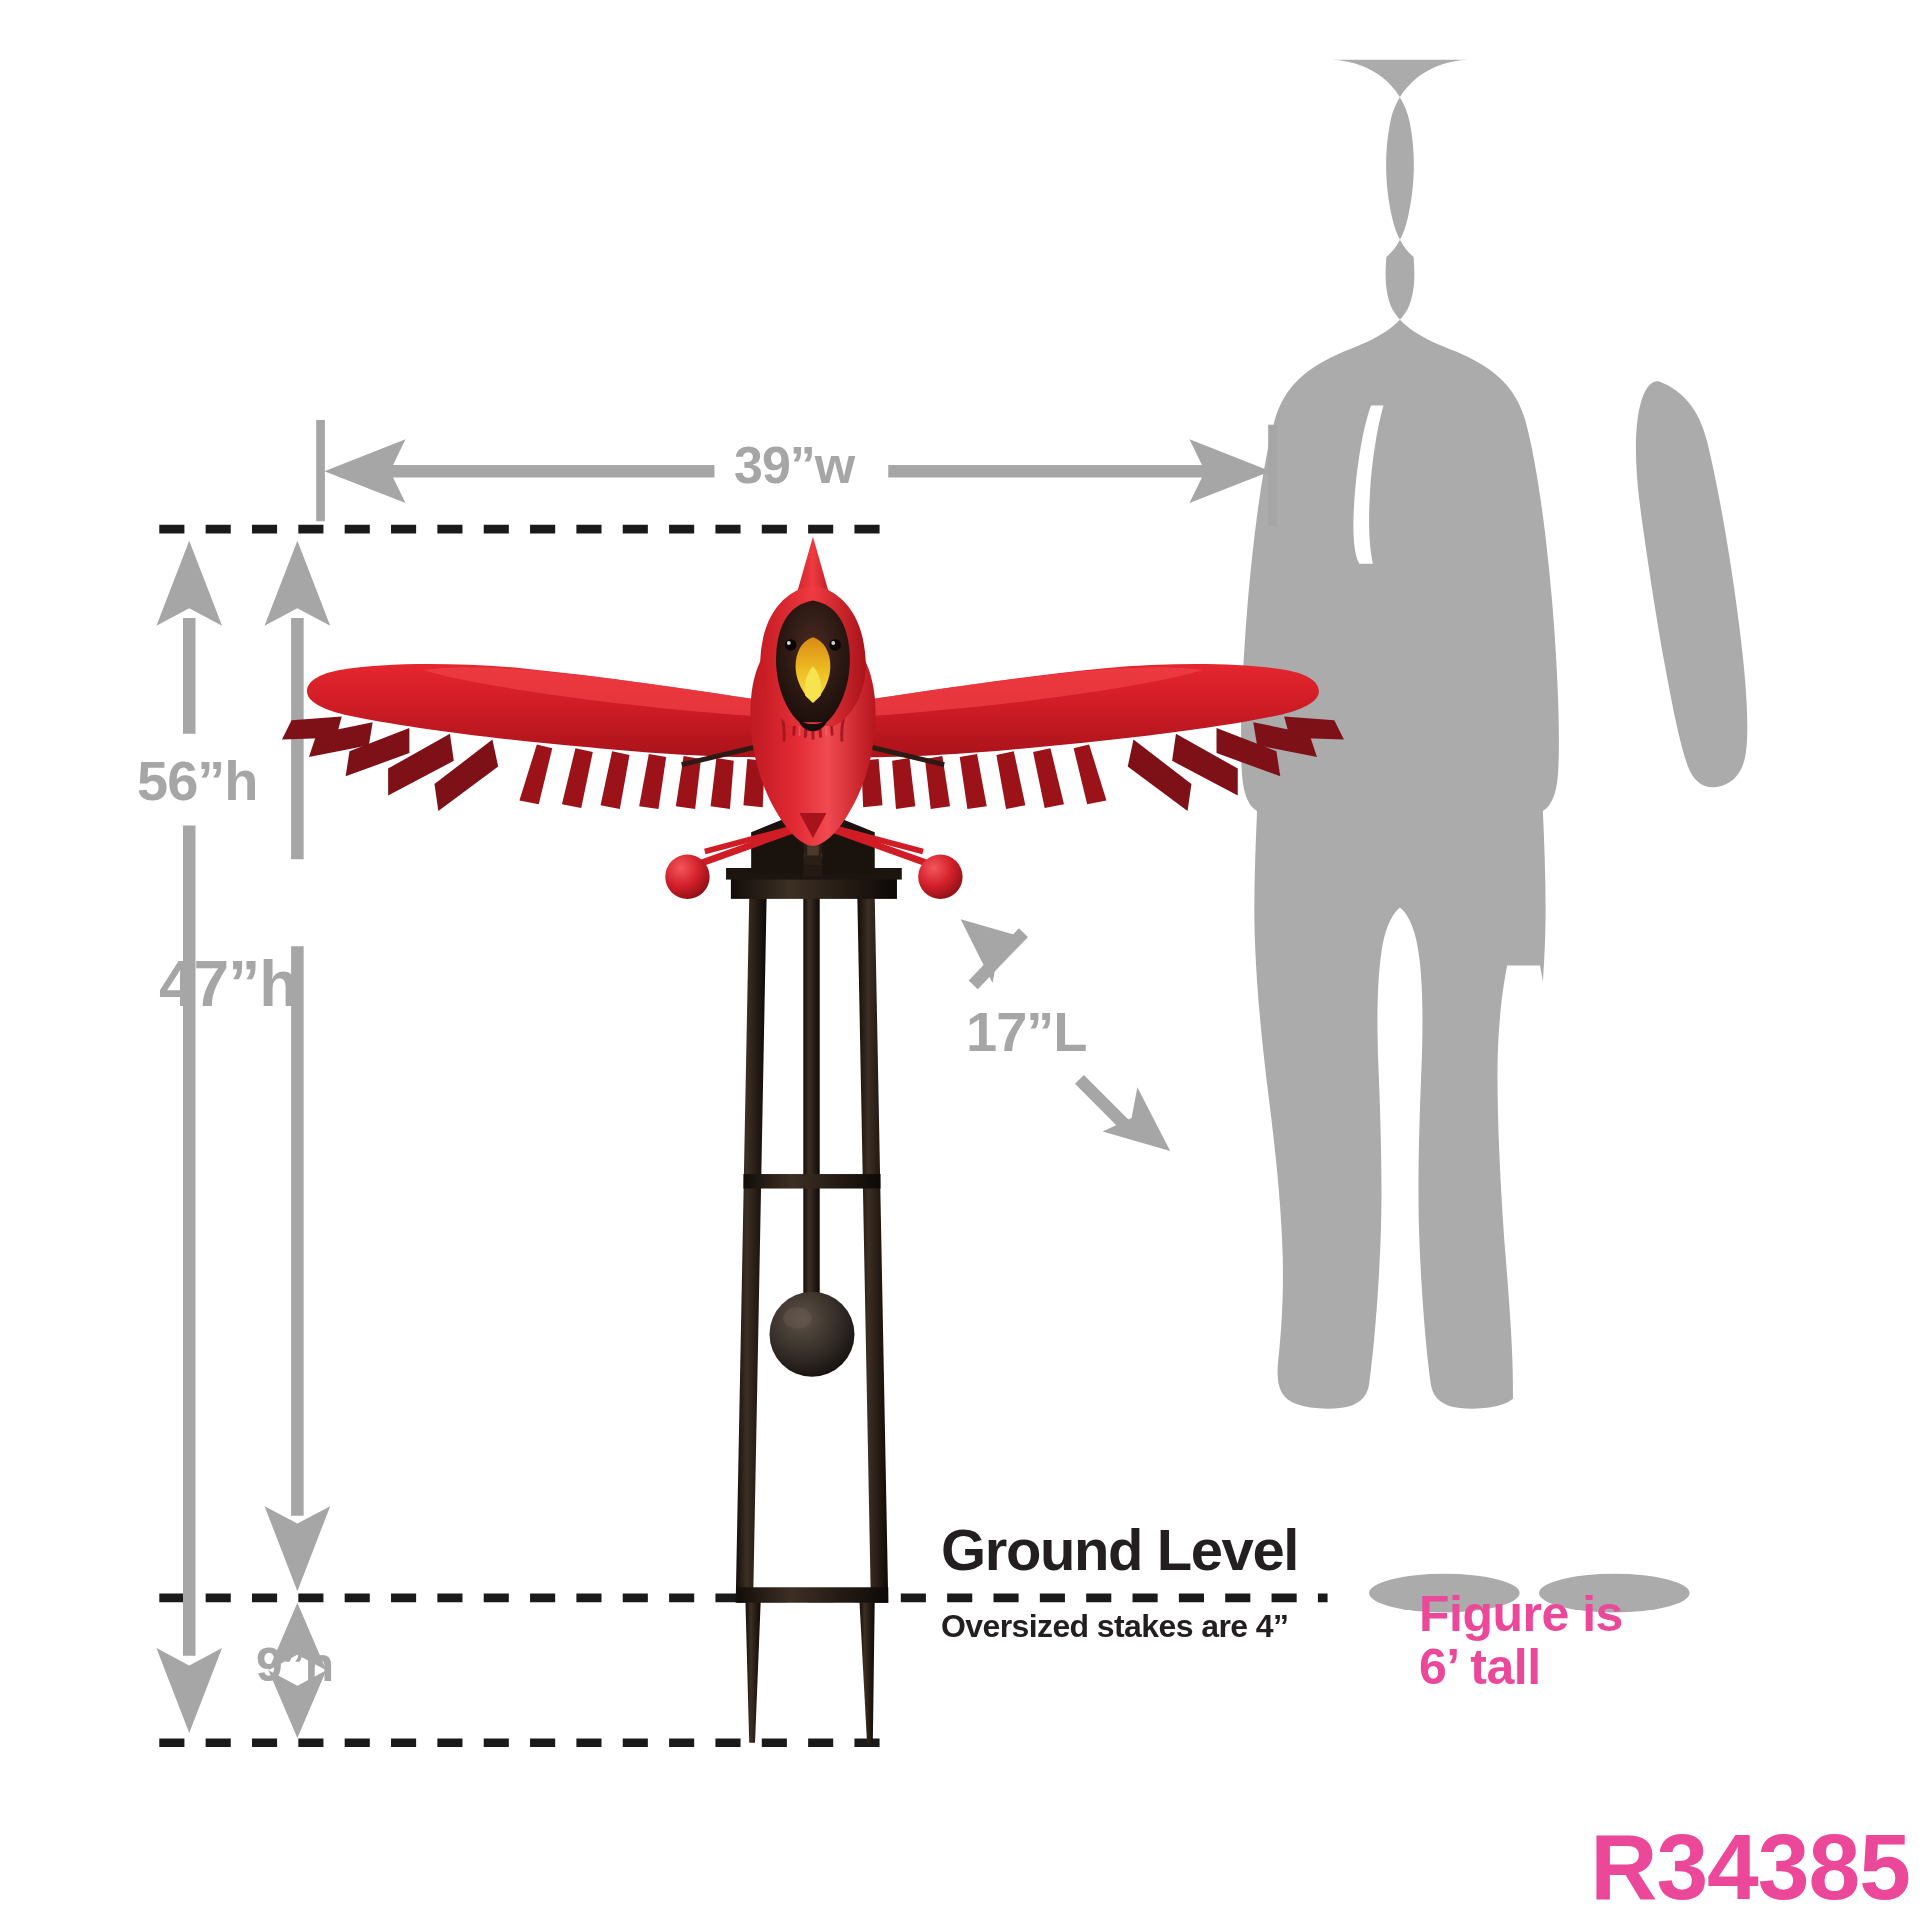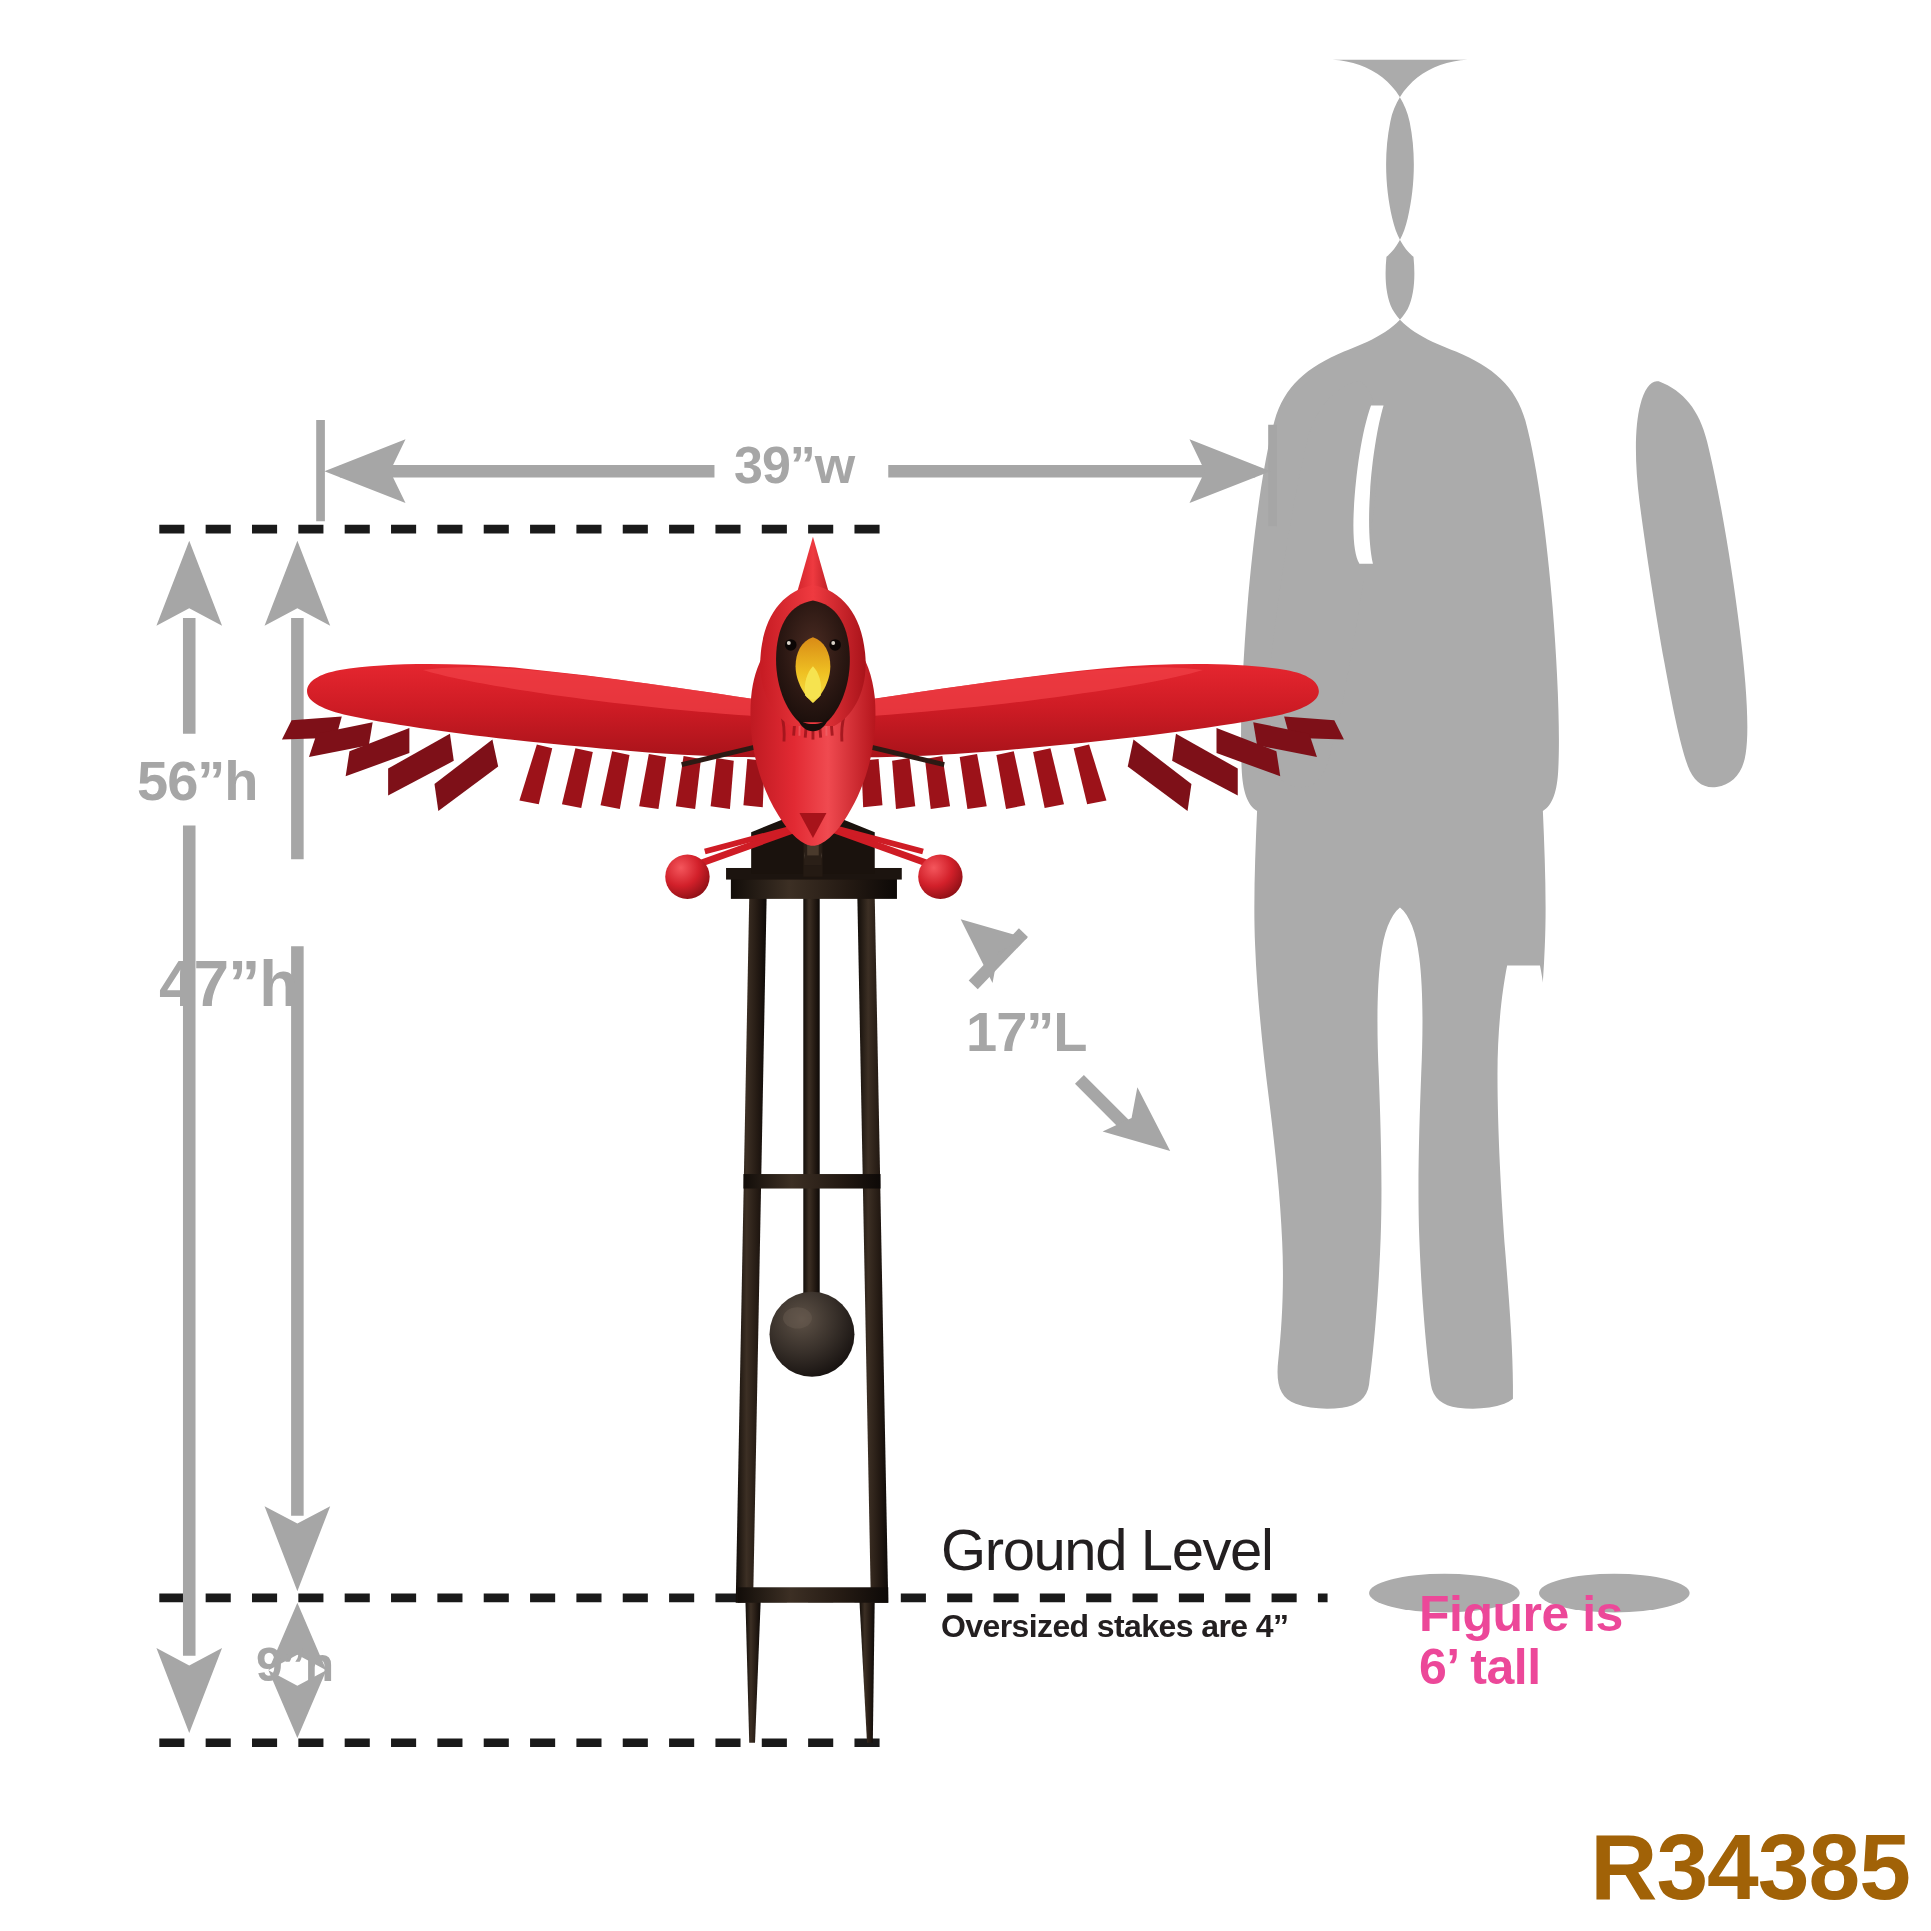--- a/index.html
+++ b/index.html
@@ -23,30 +23,30 @@
   .dim-9 {font-size:48px;left:256px;top:1641px;}
 
   .figure-note{
     position:absolute;left:1419px;top:1588px;color:#ec4899;
     font-size:50px;font-weight:bold;line-height:1.06;letter-spacing:-0.5px;
     font-family:"Liberation Sans","DejaVu Sans",sans-serif;
   }
 
   .ground-label{
     position:absolute;left:941px;top:1521px;color:#231f20;
-    font-size:58px;font-weight:normal;letter-spacing:-1.4px;line-height:1;
+    font-size:58px;font-weight:bold;letter-spacing:-1.4px;line-height:1;
     font-family:"Liberation Sans","DejaVu Sans",sans-serif;
   }
   .ground-sub{
     position:absolute;left:941px;top:1610px;color:#231f20;
     font-size:32px;font-weight:bold;letter-spacing:-0.6px;line-height:1;
     font-family:"Liberation Sans","DejaVu Sans",sans-serif;
   }
   .sku{
-    position:absolute;right:21px;bottom:17.4px;color:#a16207;
+    position:absolute;right:21px;bottom:17.4px;color:#ec4899;
     font-size:93px;font-weight:bold;letter-spacing:-1px;line-height:1;
     font-family:"Liberation Sans","DejaVu Sans",sans-serif;
   }
 </style>
 </head>
 <body>
 
 <div id="stage">
 
   <svg width="1931" height="1931" viewBox="0 0 2000 2000" class="abs" style="left:0;top:0;">

